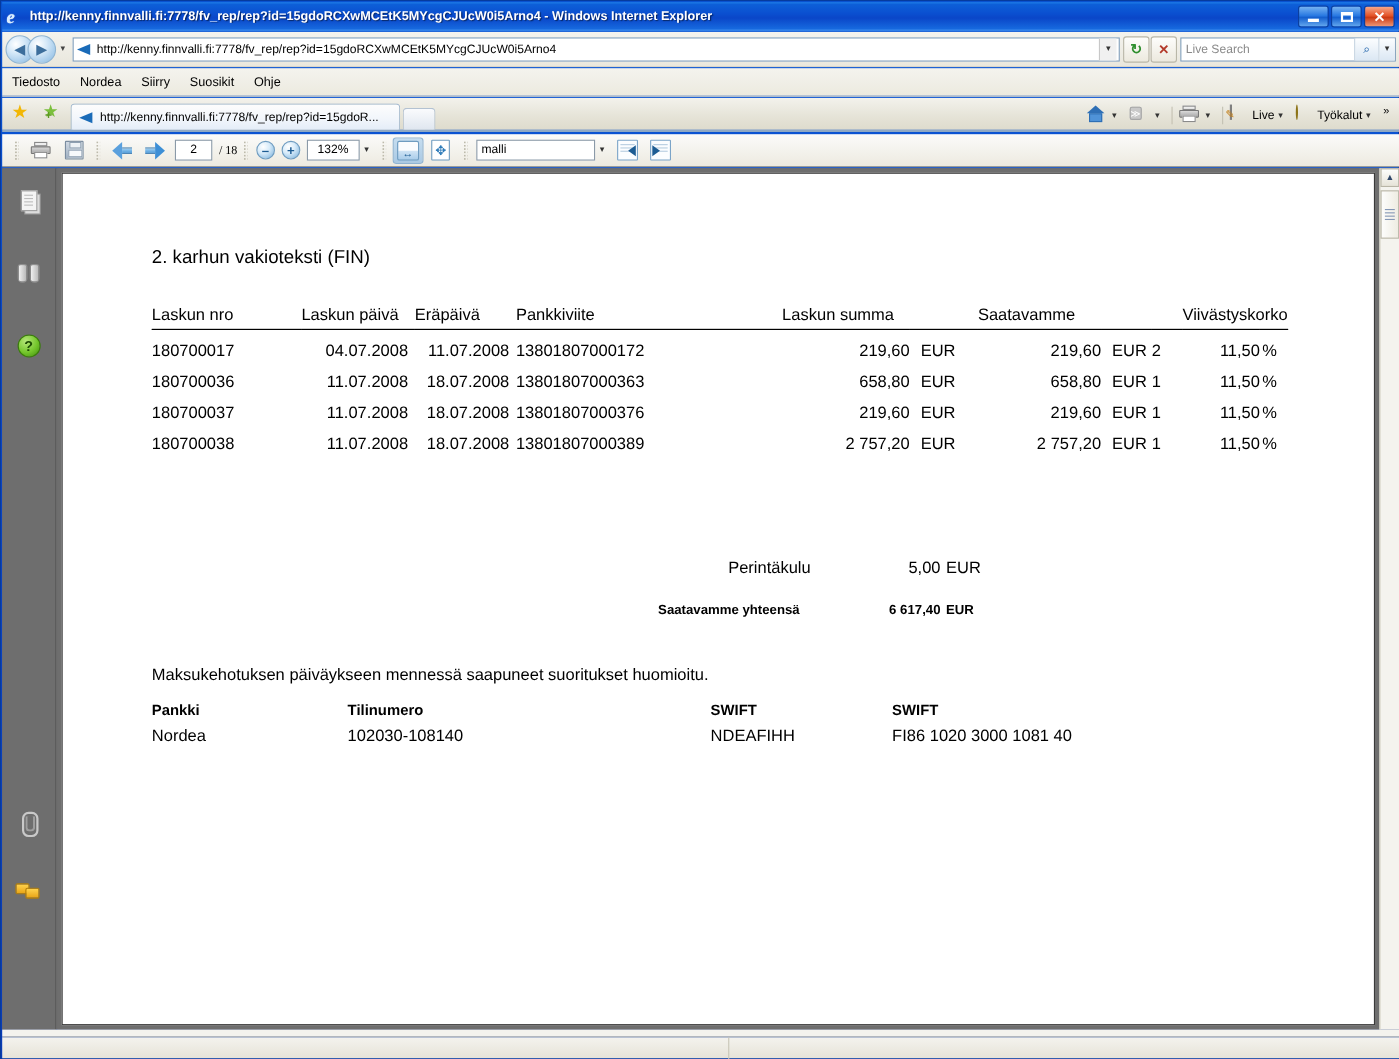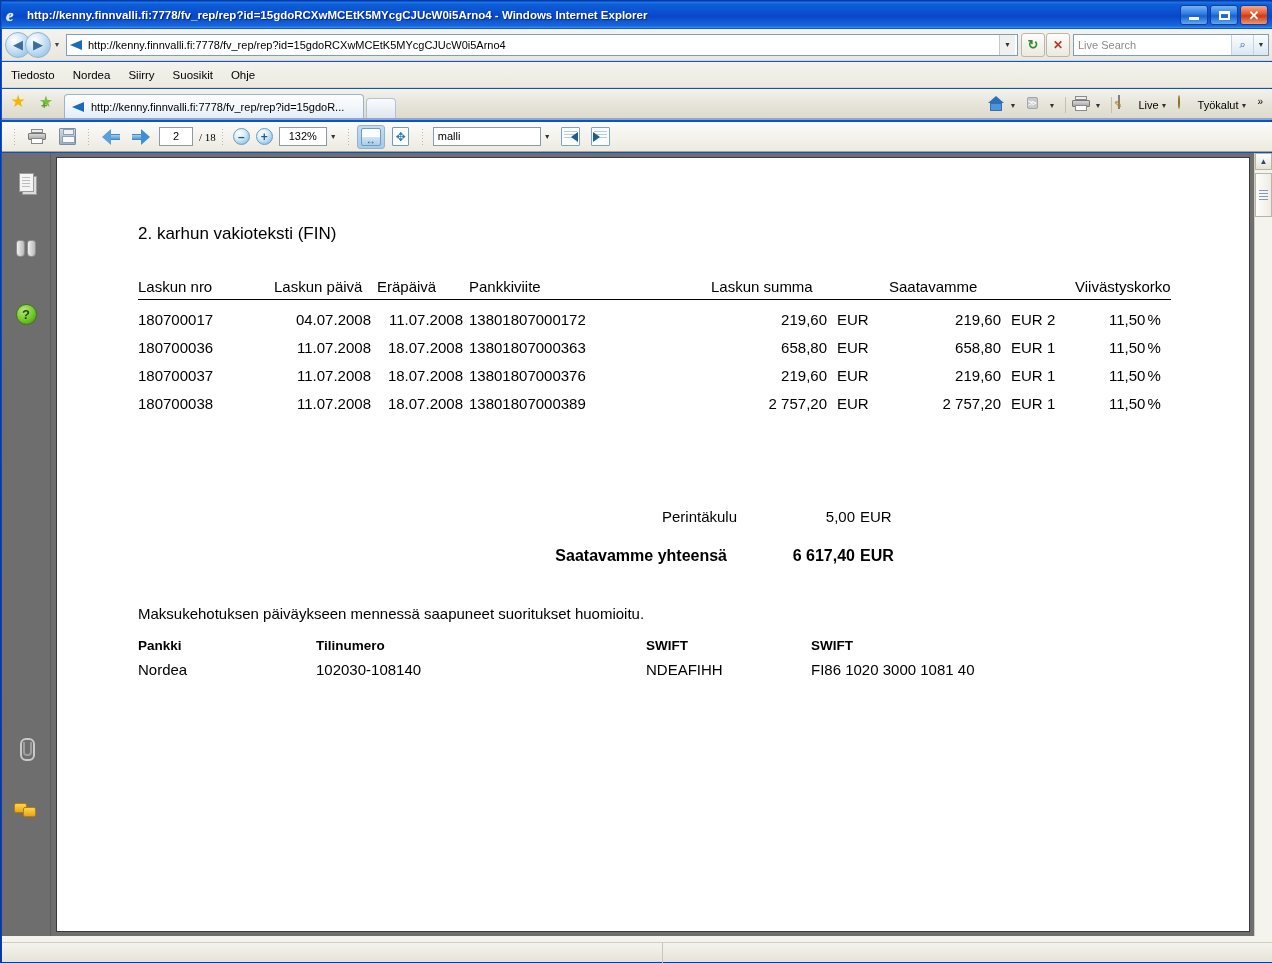--- a/index.html
+++ b/index.html
@@ -301,21 +301,21 @@
   .c-pros     { width: 20px;  text-align: left; padding-left: 2px !important; }
   th.h-summa  { text-align: center; }
   th.h-saat   { text-align: center; }
   th.h-korko  { text-align: center; }
 
   #totals { position: absolute; left: 0; top: 350px; width: 100%; font-size: 15px; }
   .trow { display: flex; align-items: baseline; }
   .trow .lbl  { width: 680px; text-align: right; }
   .trow .val  { width: 118px; text-align: right; }
   .trow .cur  { width: 60px; text-align: left; padding-left: 5px; }
-  .trow.bold  { font-weight: bold; font-size: 16px; margin-top: 22px; }
+  .trow.bold  { font-weight: bold; font-size: 12px; margin-top: 22px; }
   .trow.bold .lbl { width: 670px; }
   .trow.bold .val { width: 128px; }
 
   #note { position: absolute; left: 81px; top: 447px; font-size: 15px; white-space: nowrap; }
   #banktable {
     position: absolute; left: 81px; top: 480px;
     border-collapse: collapse; font-size: 15px;
   }
   #banktable th {
     text-align: left; font-weight: bold; font-size: 13.5px;

